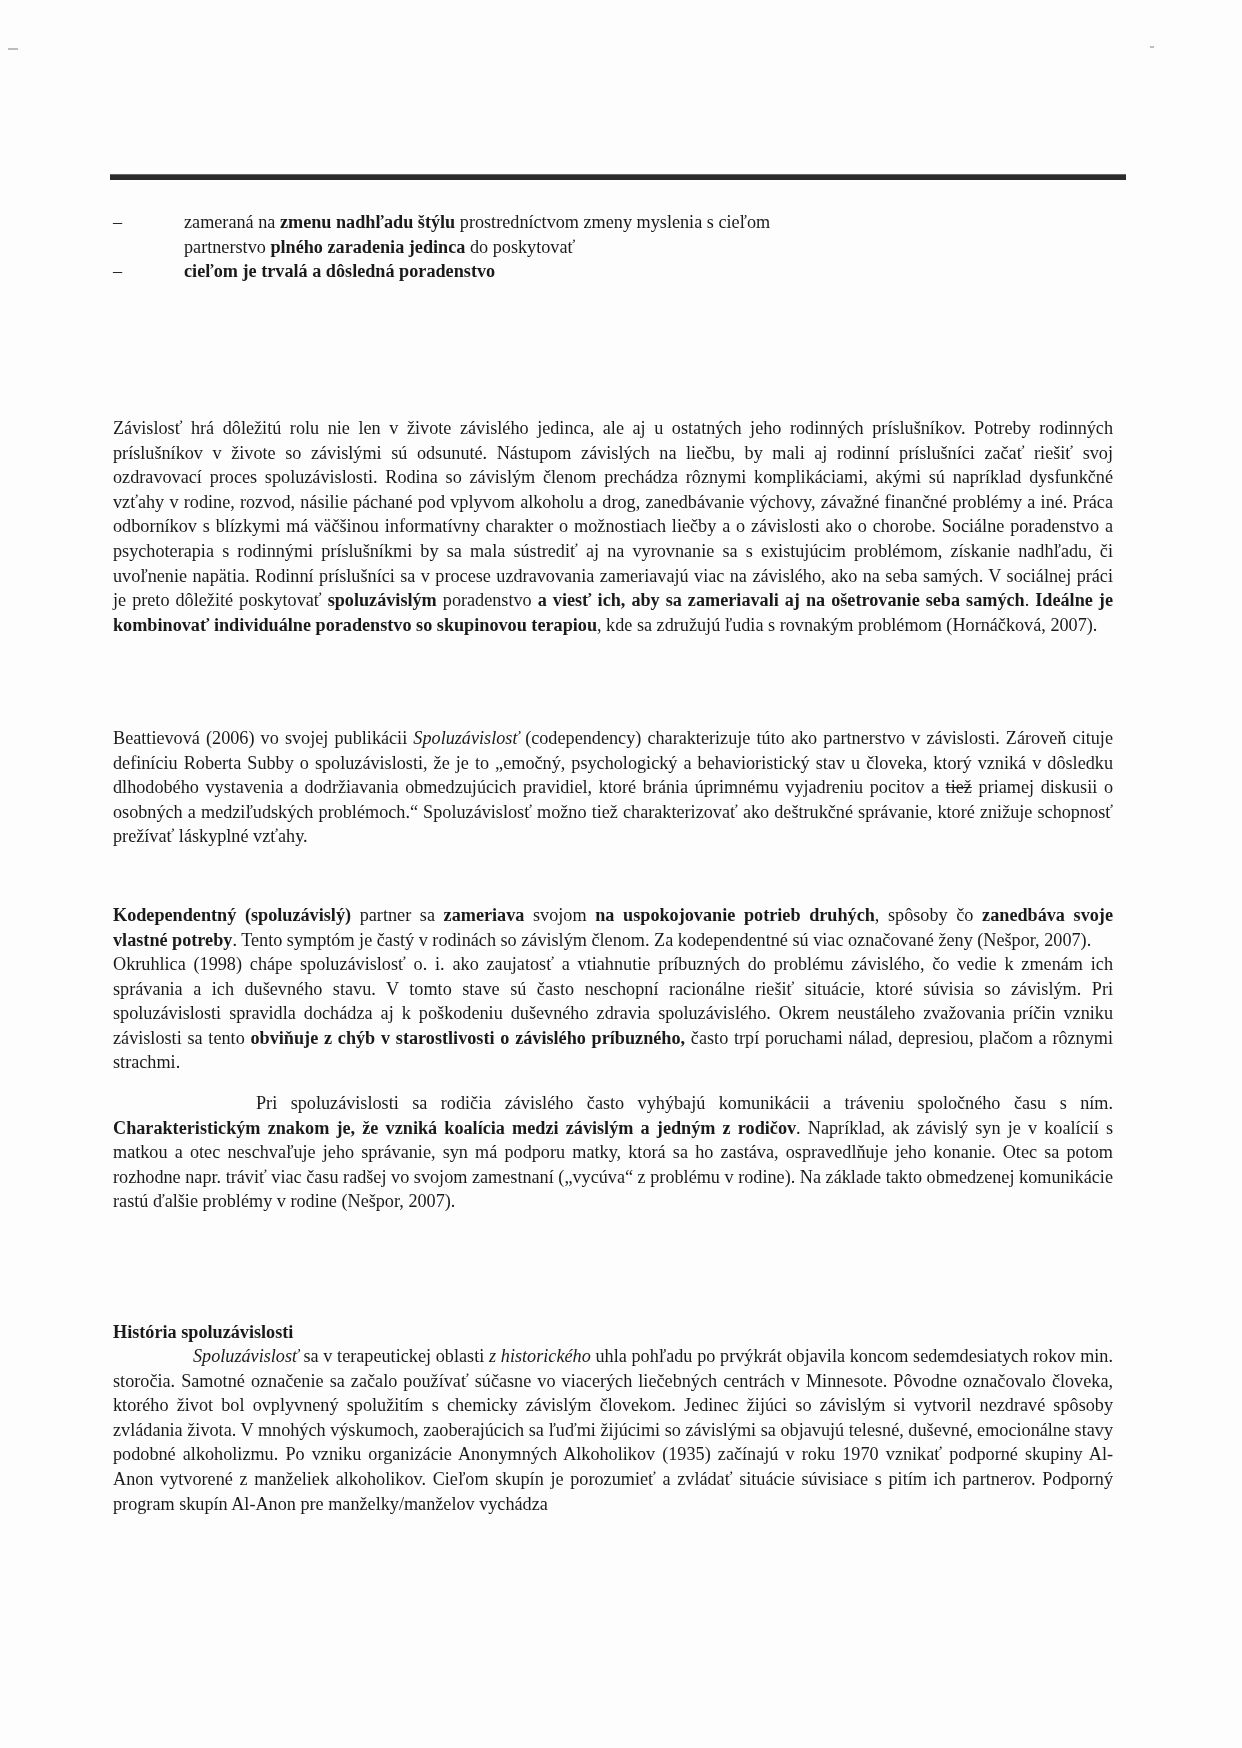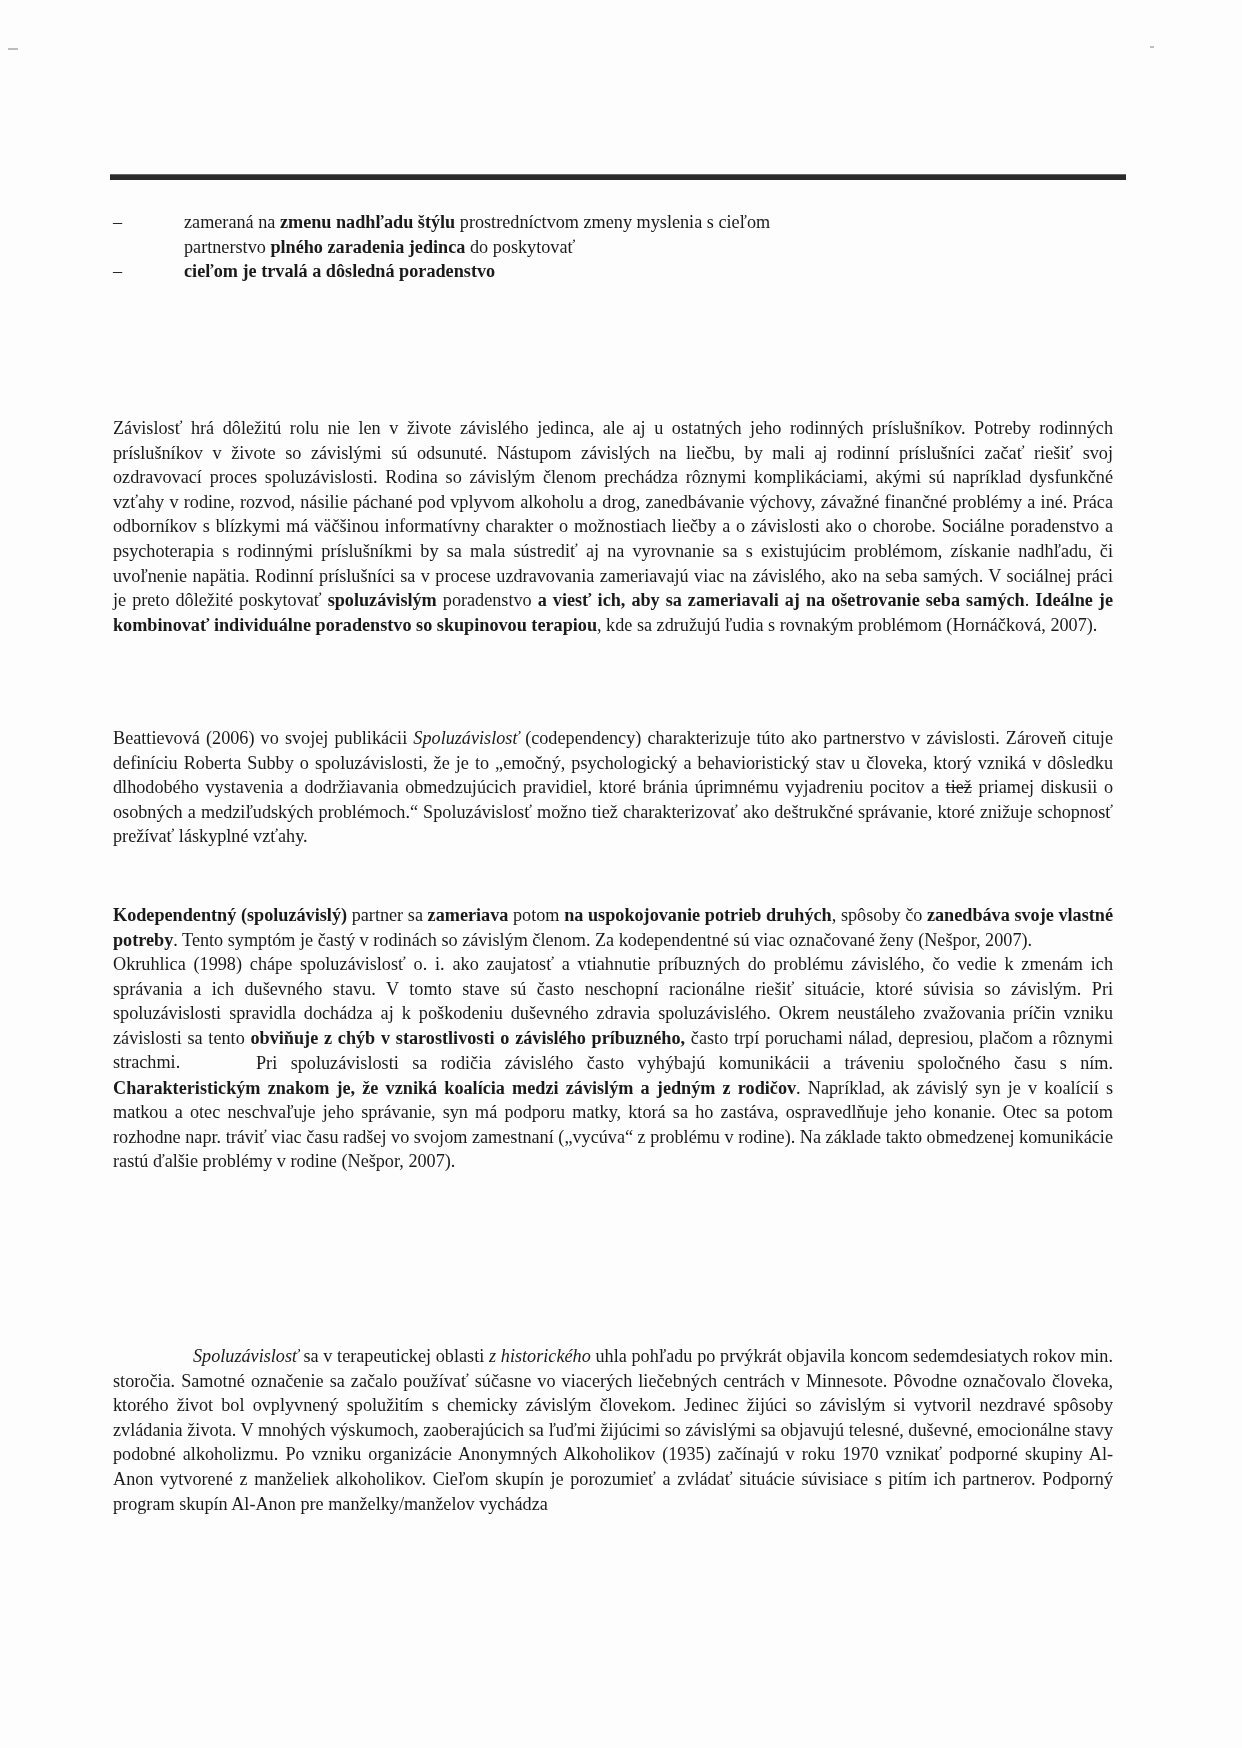--- a/index.html
+++ b/index.html
@@ -10,21 +10,21 @@
           background: #2b2b2b; border-top: 1px solid #666; }
   .block { position: absolute; left: 113px; width: 1000px; font-size: 18.2px; line-height: 24.6px; }
   .bullets { top: 210px; }
   .bullet { position: relative; padding-left: 71px; }
   .bullet .dash { position: absolute; left: 0; top: 0; }
   .status { top: 315px; }
   .p1 { top: 416px; text-align: justify; }
   .p2 { top: 726px; text-align: justify; }
   .p3 { top: 903px; text-align: justify; }
   .p4 { top: 952px; text-align: justify; }
-  .p5 { top: 1051px; text-align: justify; font-family: Liberation Serif, serif; }
+  .p5 { top: 1091px; text-align: justify; font-family: Liberation Serif, serif; }
   .p5 .indent { display: inline-block; width: 143px; }
   .hist-title { top: 1320px; font-weight: bold; }
   .p6 { top: 1344px; text-align: justify; }
   .p6 .indent { display: inline-block; width: 80px; }
   b { font-weight: bold; }
   i { font-style: italic; }
   s { text-decoration: line-through; }
   .scan-mark { position: absolute; background: #bdbdbd; }
 </style>
 </head>
@@ -52,29 +52,30 @@
 
   <div class="block p1">
     <span>Závislosť hrá dôležitú rolu nie len v živote závislého jedinca, ale aj u ostatných jeho rodinných príslušníkov. Potreby rodinných príslušníkov v živote so závislými sú odsunuté. Nástupom závislých na liečbu, by mali aj rodinní príslušníci začať riešiť svoj ozdravovací proces  spoluzávislosti. Rodina so závislým členom prechádza rôznymi komplikáciami, akými sú napríklad dysfunkčné vzťahy v rodine, rozvod, násilie páchané pod vplyvom alkoholu a drog, zanedbávanie výchovy, závažné finančné problémy a iné. Práca odborníkov s blízkymi má väčšinou informatívny charakter o možnostiach liečby a o závislosti ako o chorobe. Sociálne poradenstvo a psychoterapia s rodinnými príslušníkmi by sa mala sústrediť aj na vyrovnanie sa s existujúcim problémom, získanie nadhľadu, či uvoľnenie napätia. Rodinní príslušníci sa v procese uzdravovania zameriavajú viac na závislého, ako na seba samých. V sociálnej práci je preto dôležité poskytovať </span><b>spoluzávislým</b><span> poradenstvo </span><b>a viesť ich, aby sa zameriavali aj na ošetrovanie seba samých</b><span>. </span><b>Ideálne je kombinovať individuálne poradenstvo so skupinovou terapiou</b><span>, kde sa združujú ľudia s rovnakým problémom (Hornáčková, 2007).</span>
   </div>
 
   <div class="block p2">
     <span>Beattievová (2006) vo svojej publikácii </span><i>Spoluzávislosť</i><span> (codependency) charakterizuje túto ako partnerstvo v závislosti. Zároveň cituje definíciu Roberta Subby o spoluzávislosti, že je to  „emočný, psychologický a behavioristický stav u človeka, ktorý vzniká v dôsledku dlhodobého vystavenia a dodržiavania obmedzujúcich pravidiel, ktoré bránia úprimnému vyjadreniu pocitov a </span><s>tiež</s><span> priamej diskusii o osobných a medziľudských problémoch.“  Spoluzávislosť možno tiež charakterizovať ako deštrukčné správanie, ktoré znižuje schopnosť prežívať láskyplné vzťahy.</span>
   </div>
 
   <div class="block p3">
-    <b>Kodependentný (spoluzávislý)</b><span> partner sa </span><b>zameriava</b><span> potom </span><b>na uspokojovanie potrieb druhých</b><span>, spôsoby čo </span><b>zanedbáva svoje vlastné potreby</b><span>. Tento symptóm je častý v rodinách so závislým členom. Za kodependentné sú viac označované ženy (Nešpor, 2007).</span>
+    <b>Kodependentný (spoluzávislý)</b><span> partner sa </span><b>zameriava</b><span> svojom </span><b>na uspokojovanie potrieb druhých</b><span>, spôsoby čo </span><b>zanedbáva svoje vlastné potreby</b><span>. Tento symptóm je častý v rodinách so závislým členom. Za kodependentné sú viac označované ženy (Nešpor, 2007).</span>
   </div>
 
   <div class="block p4">
     <span>Okruhlica (1998) chápe spoluzávislosť o. i. ako zaujatosť a vtiahnutie príbuzných do problému závislého, čo vedie k zmenám ich správania a ich duševného stavu. V tomto stave sú často neschopní racionálne riešiť situácie, ktoré súvisia so závislým. Pri spoluzávislosti spravidla dochádza aj k poškodeniu duševného zdravia spoluzávislého. Okrem neustáleho zvažovania príčin vzniku závislosti sa tento </span><b>obviňuje z chýb v starostlivosti o závislého príbuzného,</b><span> často trpí poruchami nálad, depresiou, plačom a rôznymi strachmi.</span>
   </div>
 
   <div class="block p5">
     <span class="indent"></span><span>Pri spoluzávislosti sa rodičia závislého často vyhýbajú komunikácii a tráveniu spoločného času s ním. </span><b>Charakteristickým znakom je, že vzniká koalícia medzi závislým a jedným z rodičov</b><span>. Napríklad, ak závislý syn je v koalícií s matkou a otec neschvaľuje jeho správanie, syn má podporu matky, ktorá sa ho zastáva, ospravedlňuje jeho  konanie. Otec sa potom rozhodne napr. tráviť viac času radšej vo svojom zamestnaní („vycúva“ z problému v rodine). Na základe takto obmedzenej komunikácie rastú ďalšie problémy v rodine (Nešpor, 2007).</span>
   </div>
 
+  <div class="block hist-title">História spoluzávislosti</div>
 
   <div class="block p6">
     <span class="indent"></span><i>Spoluzávislosť</i><span> sa v terapeutickej oblasti </span><i>z historického</i><span> uhla pohľadu po prvýkrát objavila koncom sedemdesiatych rokov min. storočia. Samotné označenie sa začalo  používať súčasne vo viacerých liečebných centrách v Minnesote. Pôvodne označovalo človeka, ktorého život bol ovplyvnený spolužitím s chemicky závislým človekom. Jedinec žijúci so závislým si vytvoril nezdravé spôsoby zvládania života. V mnohých výskumoch,  zaoberajúcich sa ľuďmi žijúcimi so závislými sa objavujú telesné, duševné, emocionálne stavy podobné alkoholizmu. Po vzniku organizácie Anonymných Alkoholikov (1935) začínajú v roku 1970 vznikať podporné skupiny Al-Anon vytvorené z manželiek alkoholikov. Cieľom skupín je porozumieť a zvládať situácie súvisiace s pitím ich partnerov. Podporný program  skupín Al-Anon pre manželky/manželov vychádza</span>
   </div>
 
 </div>
 
 </body></html>

